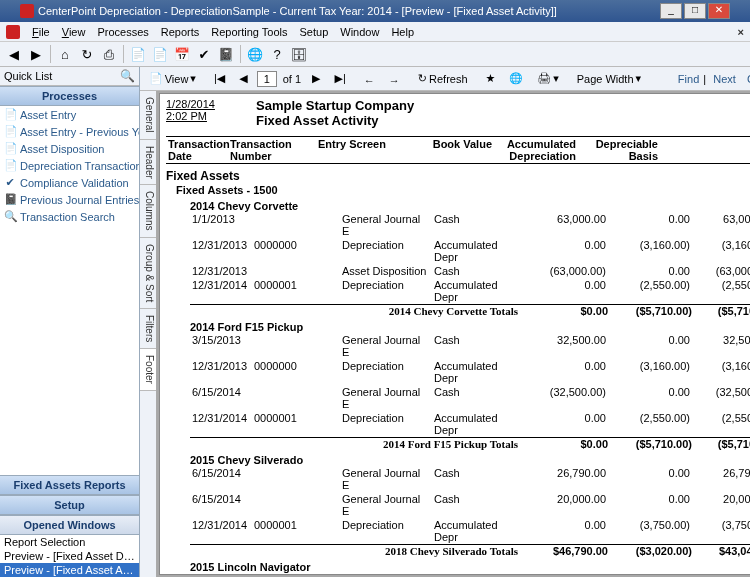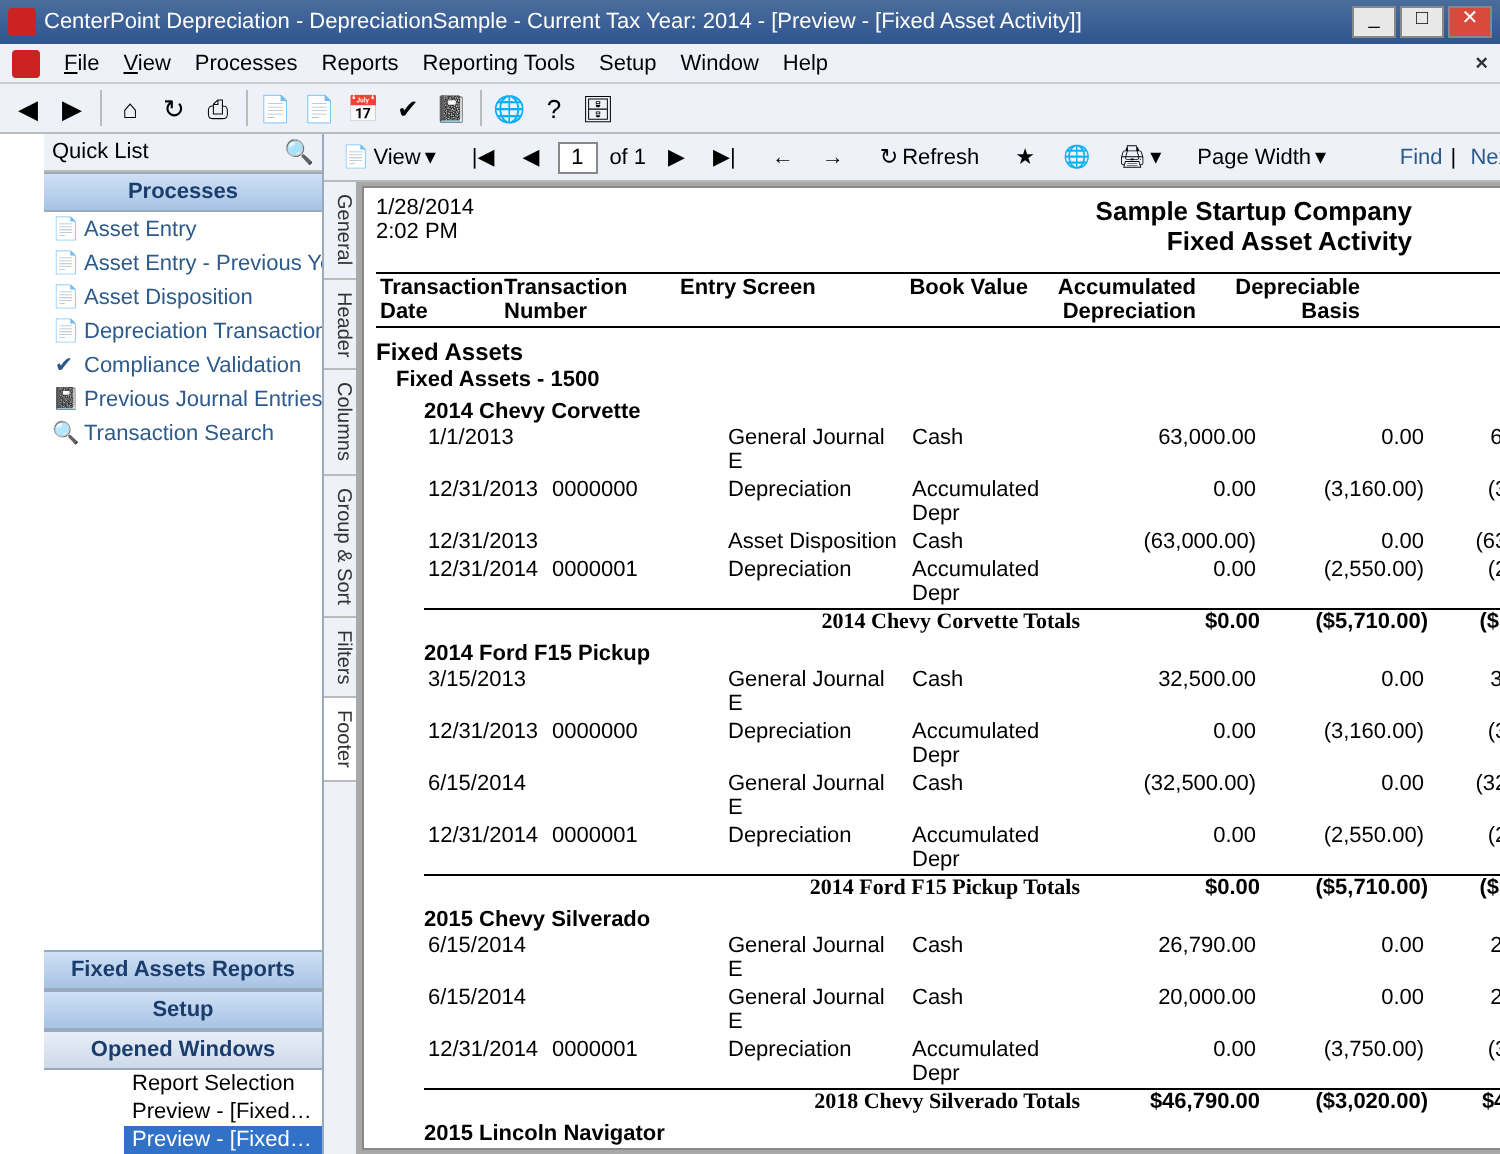--- a/index.html
+++ b/index.html
@@ -1,64 +1,64 @@
 <!DOCTYPE html>
 <html><head>
 <meta charset="utf-8">
 <style>
 * { margin: 0; padding: 0; box-sizing: border-box; font-family: Tahoma, Arial, sans-serif; font-size: 11px; }
 body { background: #fff; width: 750px; height: 577px; overflow: hidden; }
 
-.titlebar { background: linear-gradient(#4a6d9c, #2f5590); height: 22px; display: flex; align-items: center; color: #fff; padding: 0 4px; }
+.titlebar { background: linear-gradient(#4a6d9c, #2f5590); height: 22px; display: flex; align-items: center; color: #fff; padding: 0 20px; }
 .titlebar .app-icon { width: 14px; height: 14px; background: #c22; border-radius: 2px; margin-right: 4px; }
 .titlebar .titletxt { flex: 1; font-size: 11px; }
 .titlebar .winbtns { display: flex; gap: 2px; }
 .titlebar .winbtn { width: 22px; height: 16px; background: #e8e8e8; border: 1px solid #888; text-align: center; line-height: 12px; font-size: 10px; color: #000; }
 .titlebar .winbtn.close { background: #d94a3c; color: #fff; }
 
 .menubar { background: #eef2f8; height: 20px; display: flex; align-items: center; padding: 0 6px; gap: 12px; border-bottom: 1px solid #ccc; }
 .menubar .menu { color: #000; }
 .menubar .menu u { text-decoration: underline; }
 .menubar .app-icon { width: 14px; height: 14px; background: #c22; border-radius: 2px; }
 .menubar .closex { margin-left: auto; font-weight: bold; color: #333; }
 
 .toolbar { background: #eef2f8; height: 25px; display: flex; align-items: center; padding: 2px 4px; gap: 2px; border-bottom: 1px solid #bbb; }
 .toolbar .tbtn { width: 20px; height: 20px; display: flex; align-items: center; justify-content: center; border: 1px solid transparent; }
 .toolbar .sep { width: 1px; height: 18px; background: #bbb; margin: 0 2px; }
 .ic { font-size: 13px; line-height: 1; }
 
-.main { display: flex; height: calc(577px - 22px - 20px - 25px); padding-left: 22px; }
+.main { display: flex; height: calc(577px - 22px - 20px - 25px); }
 
 .left { width: 140px; background: #fff; display: flex; flex-direction: column; border-right: 1px solid #9ab; }
 .panel-hdr { background: linear-gradient(#cfe0f5, #a8c3e4); color: #1a3d6d; font-weight: bold; text-align: center; padding: 3px 0; border-bottom: 1px solid #9ab; border-top: 1px solid #9ab; }
 .quicklist { background: #eef2f8; font-size: 10px; padding: 2px 4px; border-bottom: 1px solid #bbb; display:flex; align-items:center; }
 .quicklist .qsearch { margin-left:auto; font-size:12px; }
 .proclist { flex: 0 0 auto; overflow: hidden; }
 .procitem { display: flex; align-items: center; padding: 2px 4px; gap: 4px; color: #2b5a8b; white-space: nowrap; }
 .procitem .pic { width: 12px; text-align: center; }
 .openedlist { font-size: 10px; }
-.owitem { padding: 1px 4px; white-space: nowrap; overflow: hidden; text-overflow: ellipsis; margin-left: 40px; }
+.owitem { padding: 1px 4px; white-space: nowrap; overflow: hidden; text-overflow: ellipsis; }
 .owitem.sel { background: #3171c7; color: #fff; }
 
 .right { flex: 1; display: flex; flex-direction: column; background: #fff; }
 .reporttb { background: #eef2f8; height: 24px; display: flex; align-items: center; padding: 0 4px; gap: 4px; border-bottom: 1px solid #bbb; font-size: 11px; }
 .reporttb .rtbtn { height: 20px; padding: 0 4px; display: flex; align-items: center; gap: 2px; border: 1px solid transparent; }
 .reporttb input.pageno { width: 20px; height: 16px; text-align: center; border: 1px solid #888; }
 .reporttb .pagelbl { padding: 0 2px; }
 .reporttb .findbox .findlink { color: #2b5a8b; padding: 0 4px; }
 
 .reportarea { flex: 1; display: flex; overflow: hidden; background: #a8a8a8; }
 .vtabs { width: 17px; background: #eef2f8; border-right: 1px solid #aaa; display: flex; flex-direction: column; }
 .vtab { writing-mode: vertical-rl; text-orientation: sideways; font-size: 10px; padding: 6px 1px; color: #333; border-bottom: 1px solid #bbb; }
 .vtab.sel { background: #fff; }
 
 .page { background: #fff; margin: 2px; flex:1; overflow: auto; border: 1px solid #888; padding: 4px 6px; }
 .rpthdr { display: flex; }
-.rptdate { width: 90px; font-size: 10px; }
-.rpttitle { flex: 1; text-align: right; }
+.rptdate { width: 90px; font-size: 10px; text-decoration: underline; }
+.rpttitle { flex: 1; text-align: left; }
 .rpttitle .co { font-weight: bold; font-size: 13px; }
 .rpttitle .rname { font-weight: bold; font-size: 13px; }
 .colhdr { display: flex; border-top: 1px solid #000; border-bottom: 1px solid #000; font-weight: bold; margin-top: 8px; }
 .colhdr > div, .row > div { padding: 1px 2px; }
 .c-date { width: 62px; }
 .c-num { width: 60px; }
 .c-gap { width: 28px; }
 .c-entry { width: 92px; }
 .c-acct { width: 90px; }
 .c-book { width: 86px; text-align: right; }

